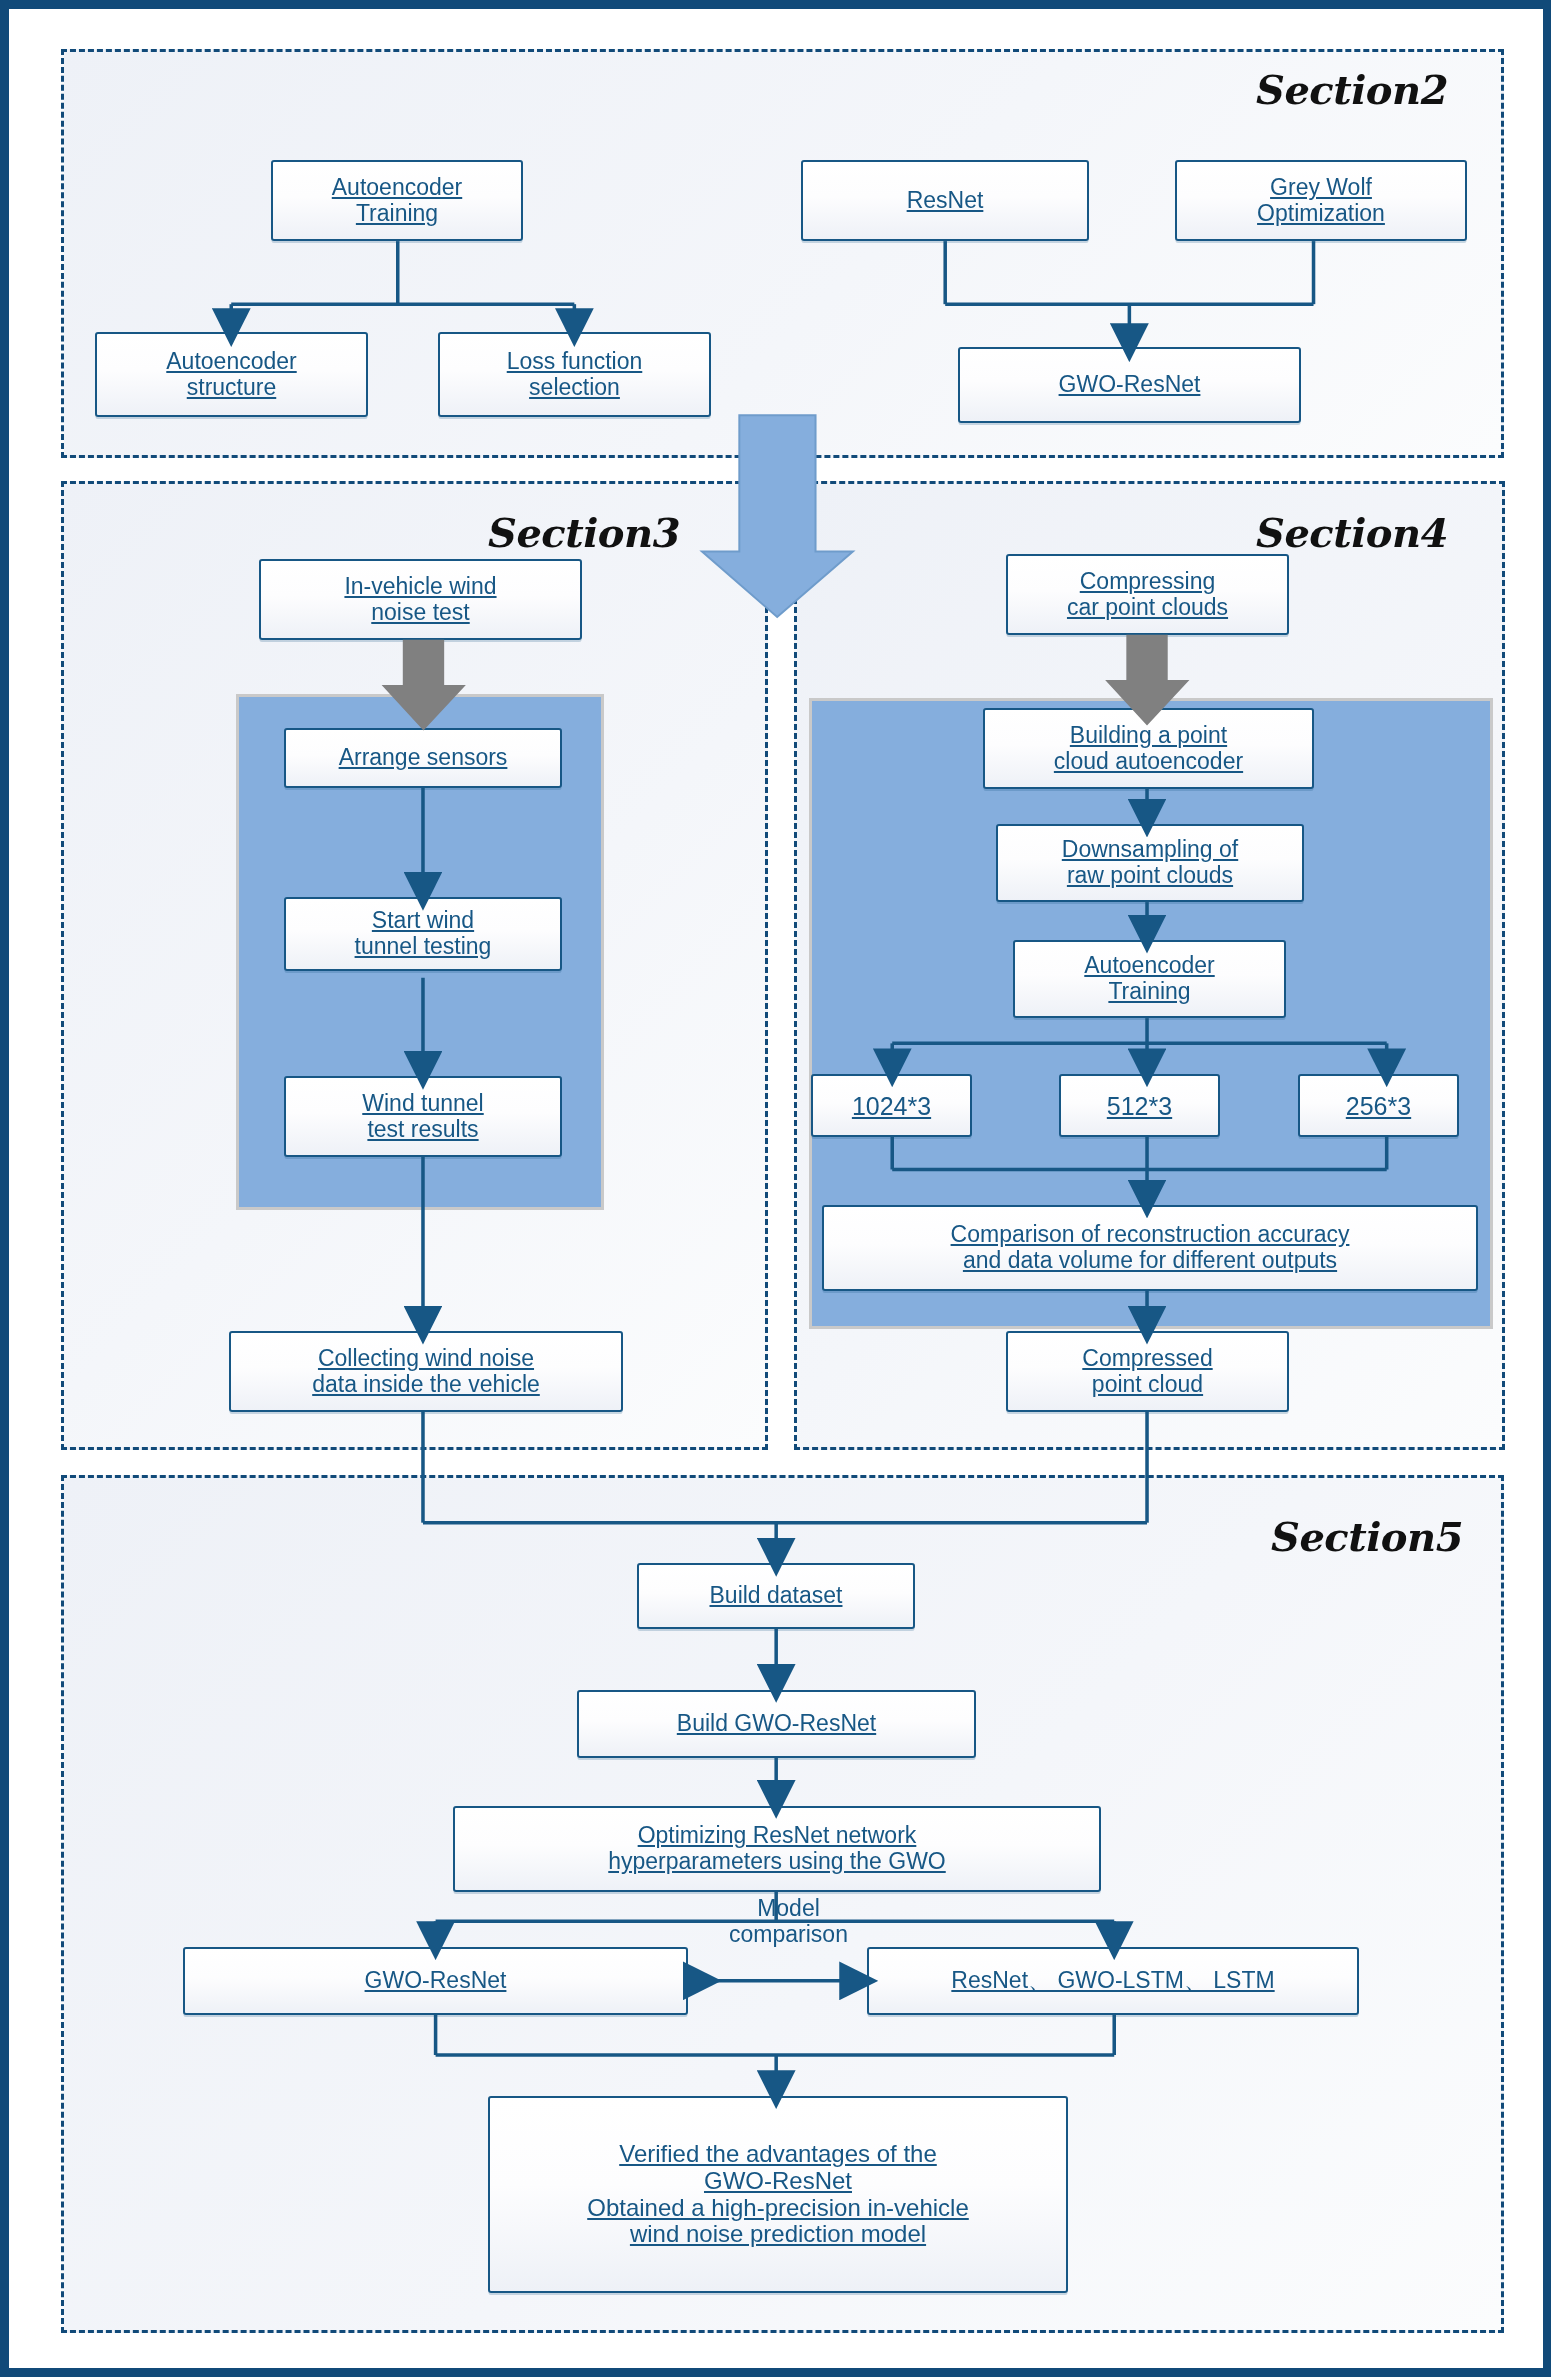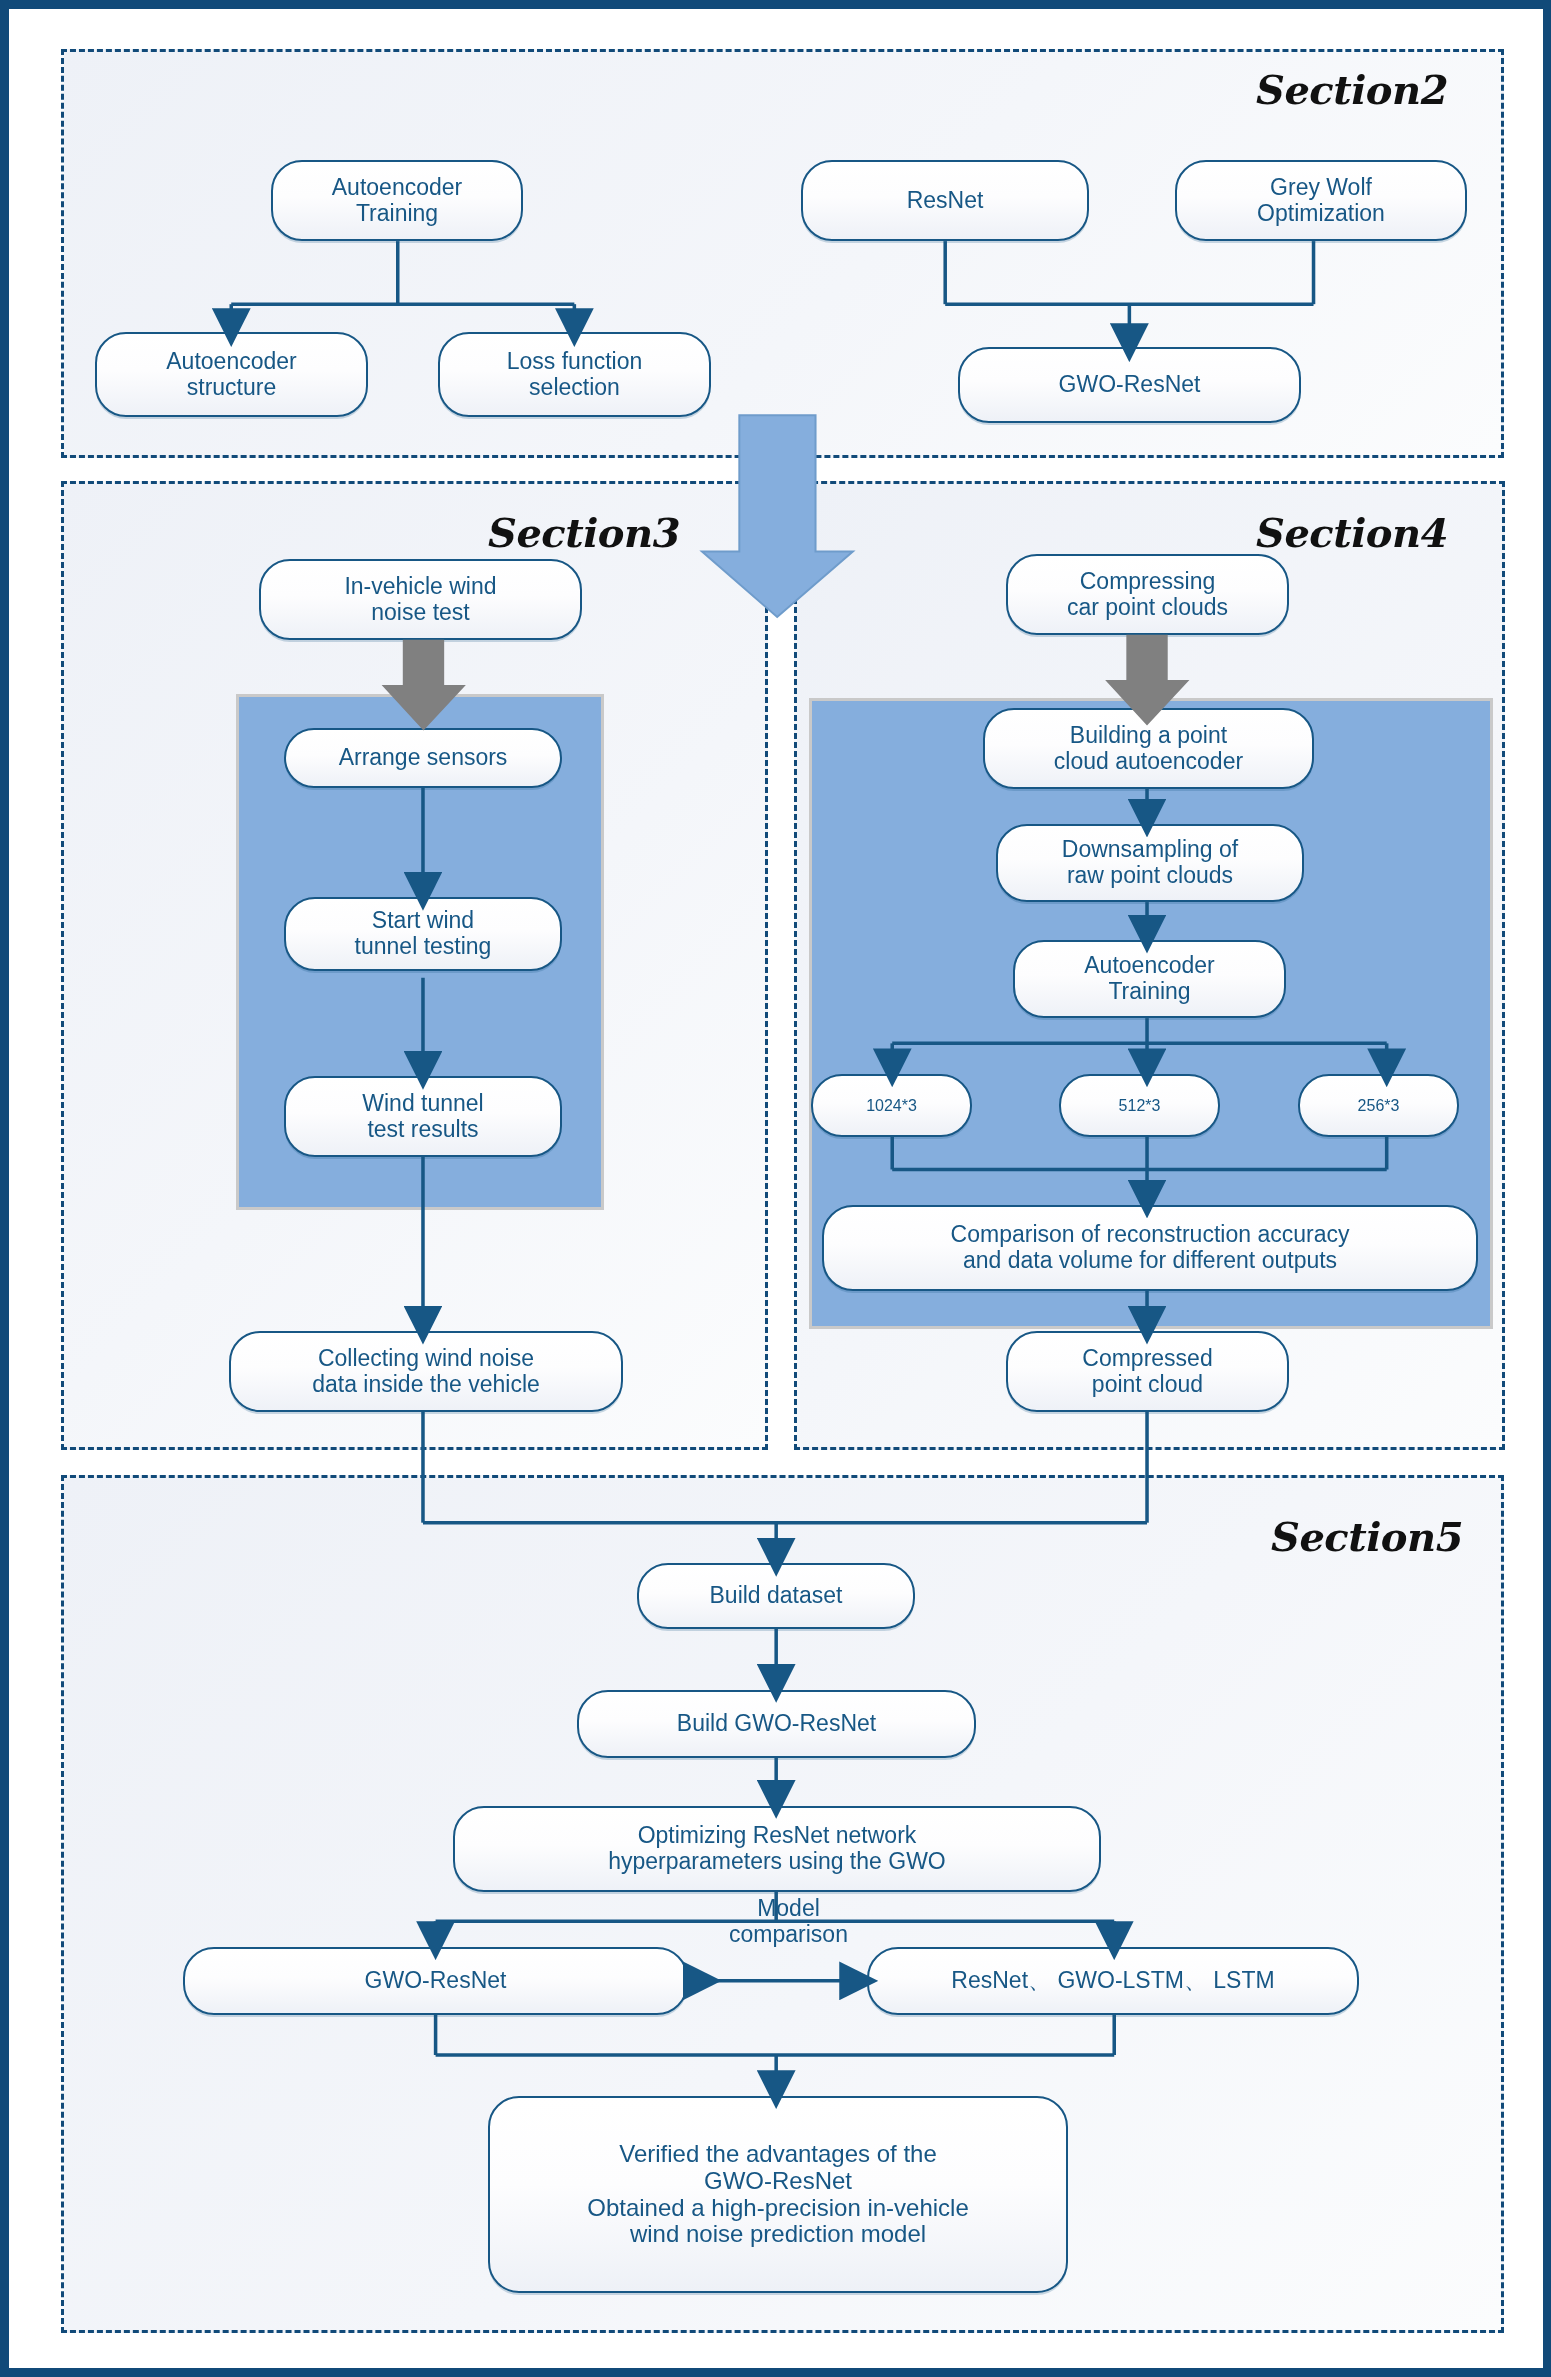--- a/index.html
+++ b/index.html
@@ -33,31 +33,32 @@
   
   .bluepanel{
     position:absolute;box-sizing:border-box;
     background:#85aedd;
     border:3px solid #c9c9c9;
   }
   
   .node{
     position:absolute;box-sizing:border-box;
     border:2.5px solid #175785;
-    border-radius:31px;
+    border-radius:3px;
     background:linear-gradient(180deg,#ffffff 0%,#fdfdfe 45%,#eef1f7 100%);
     color:#175785;
     display:flex;align-items:center;justify-content:center;
     text-align:center;
     font-size:23px;
     line-height:1.12;
     padding:0 7px;
     box-shadow:0 2.5px 0 -0.5px rgba(23,87,133,.22);
-  }
-  .node.small{font-size:16px;text-align:center;}
+    text-decoration:underline;
+  }
+  .node.small{font-size:25px;text-align:center;}
   .free-label{
     position:absolute;
     color:#175785;
     font-size:23px;line-height:1.12;text-align:center;
     white-space:pre-line;
   }
 </style>
 </head>
 <body>
 

